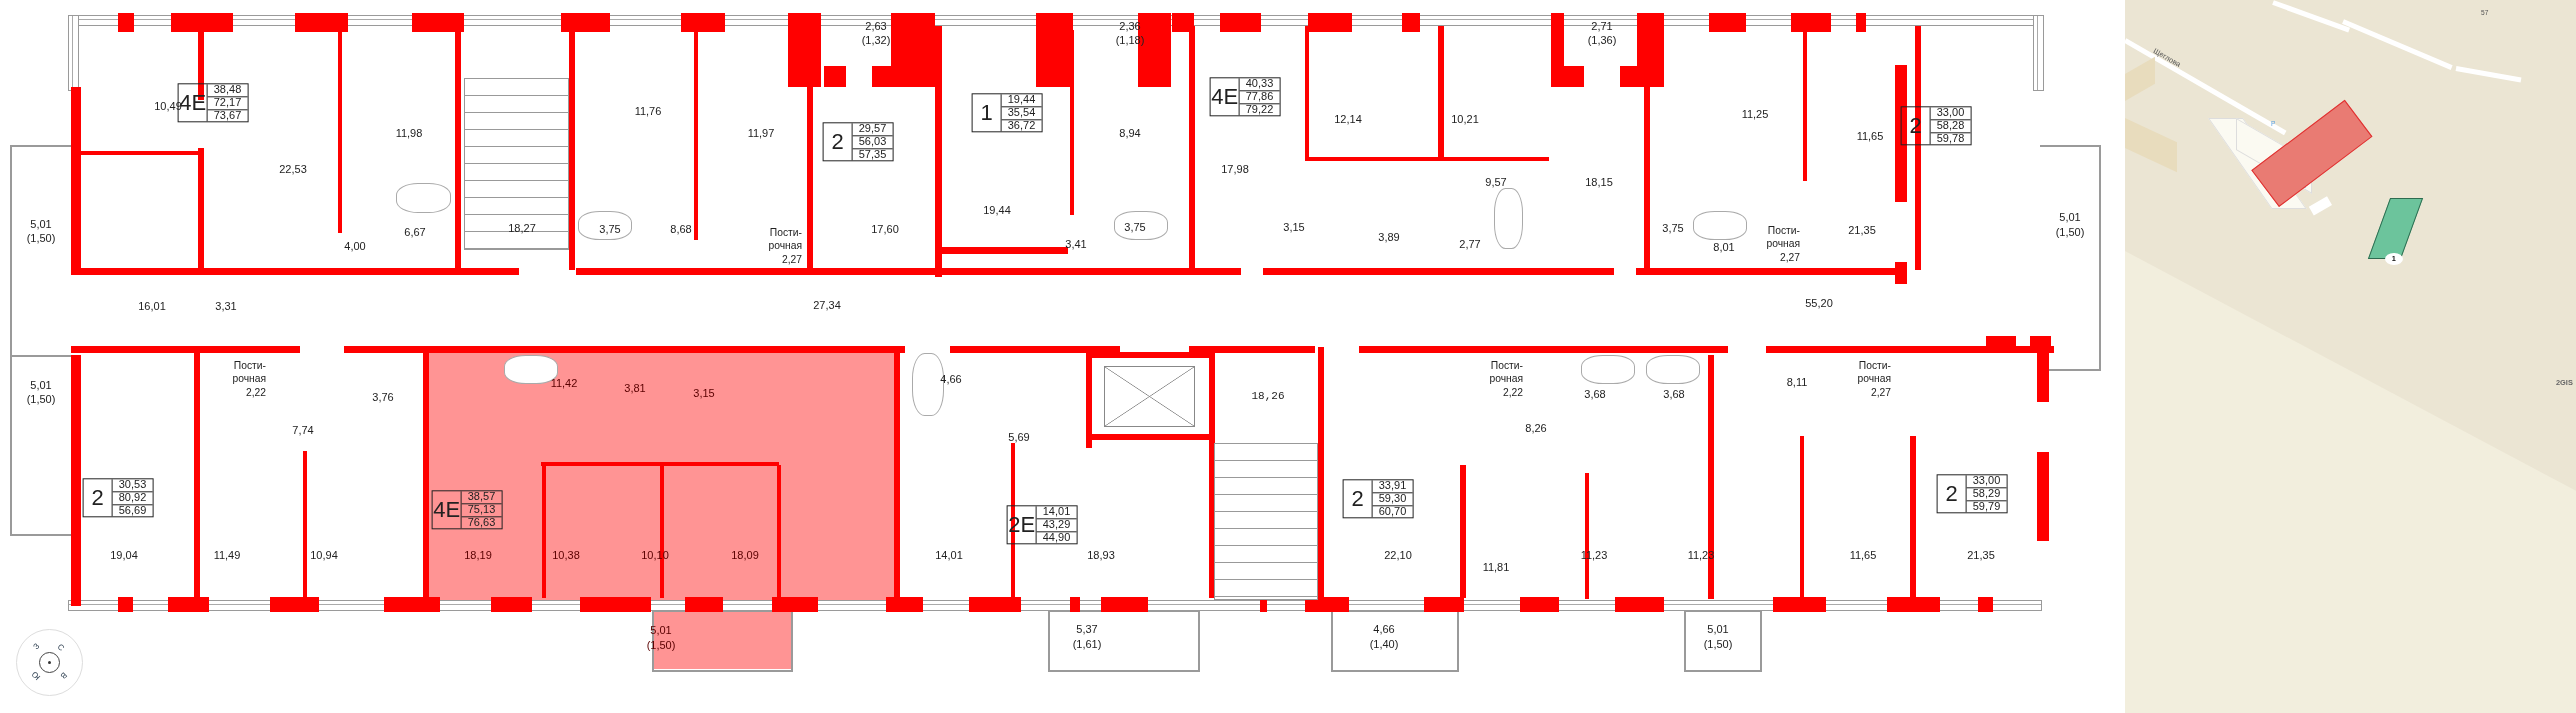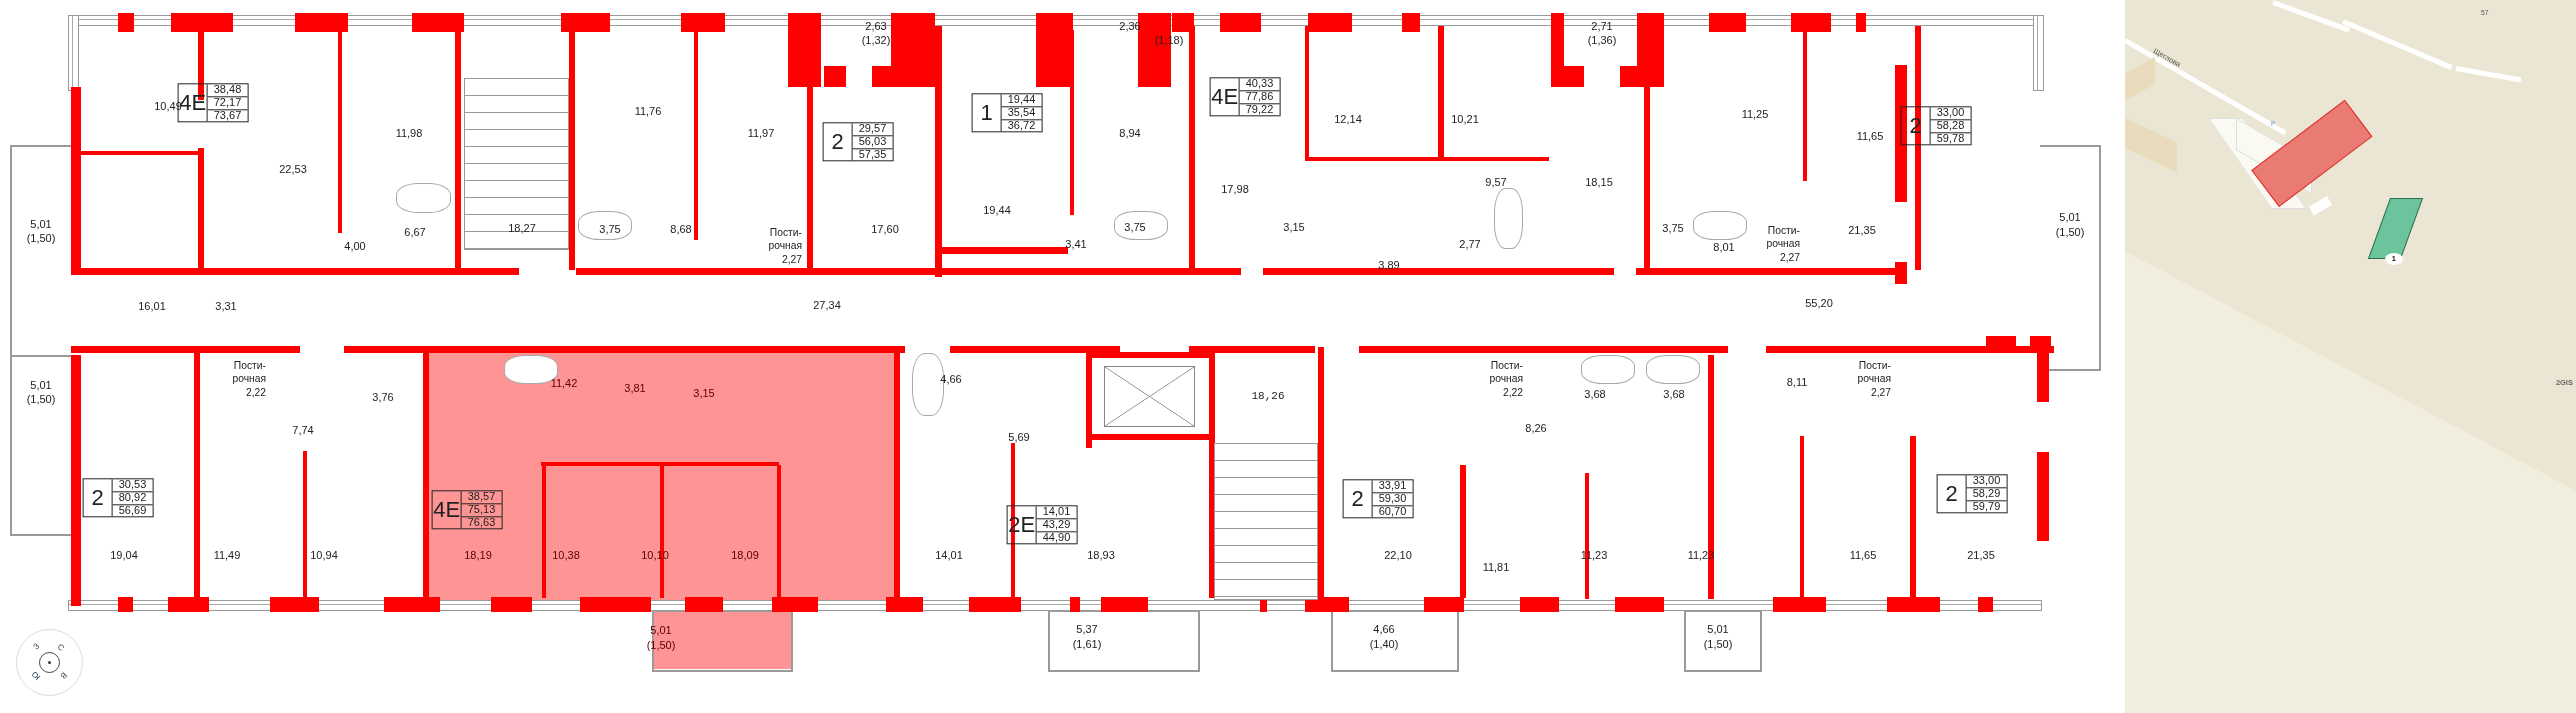--- a/index.html
+++ b/index.html
@@ -266,27 +266,27 @@
   <div class="lbl" style="left:681px;top:230px;">8,68</div>
   <div class="lbl2" style="left:776px;top:246px;width:52px;font-size:10.3px;"><span>Пости-рочная</span><br><span>2,27</span></div>
   <div class="lbl" style="left:885px;top:230px;">17,60</div>
   <div class="lbl" style="left:876px;top:26.6px;">2,63</div>
   <div class="lbl" style="left:876px;top:41px;text-align:center;">(1,32)</div>
   <div class="lbl" style="left:997px;top:211px;">19,44</div>
   <div class="lbl" style="left:1076px;top:245px;">3,41</div>
   <div class="lbl" style="left:1135px;top:228px;">3,75</div>
   <div class="lbl" style="left:1130px;top:134px;">8,94</div>
   <div class="lbl" style="left:1130px;top:26.6px;">2,36</div>
-  <div class="lbl" style="left:1130px;top:41px;margin-left:39px;">(1,18)</div>
-  <div class="lbl" style="left:1235px;top:170px;margin-top:20px;">17,98</div>
+  <div class="lbl" style="left:1130px;top:41px;">(1,18)</div>
+  <div class="lbl" style="left:1235px;top:170px;">17,98</div>
   <div class="lbl" style="left:1348px;top:120px;">12,14</div>
   <div class="lbl" style="left:1465px;top:120px;">10,21</div>
   <div class="lbl" style="left:1496px;top:183px;">9,57</div>
   <div class="lbl" style="left:1294px;top:228px;">3,15</div>
-  <div class="lbl" style="left:1389px;top:238px;margin-top:28px;">3,89</div>
+  <div class="lbl" style="left:1389px;top:238px;">3,89</div>
   <div class="lbl" style="left:1470px;top:245px;">2,77</div>
   <div class="lbl" style="left:1599px;top:183px;">18,15</div>
   <div class="lbl" style="left:1755px;top:115px;">11,25</div>
   <div class="lbl" style="left:1870px;top:137px;">11,65</div>
   <div class="lbl" style="left:1673px;top:229px;">3,75</div>
   <div class="lbl" style="left:1724px;top:248px;">8,01</div>
   <div class="lbl2" style="left:1774px;top:244px;width:52px;font-size:10.3px;"><span>Пости-рочная</span><br><span>2,27</span></div>
   <div class="lbl" style="left:1862px;top:231px;">21,35</div>
   <div class="lbl" style="left:2070px;top:218px;">5,01</div>
   <div class="lbl" style="left:2070px;top:233px;">(1,50)</div>

